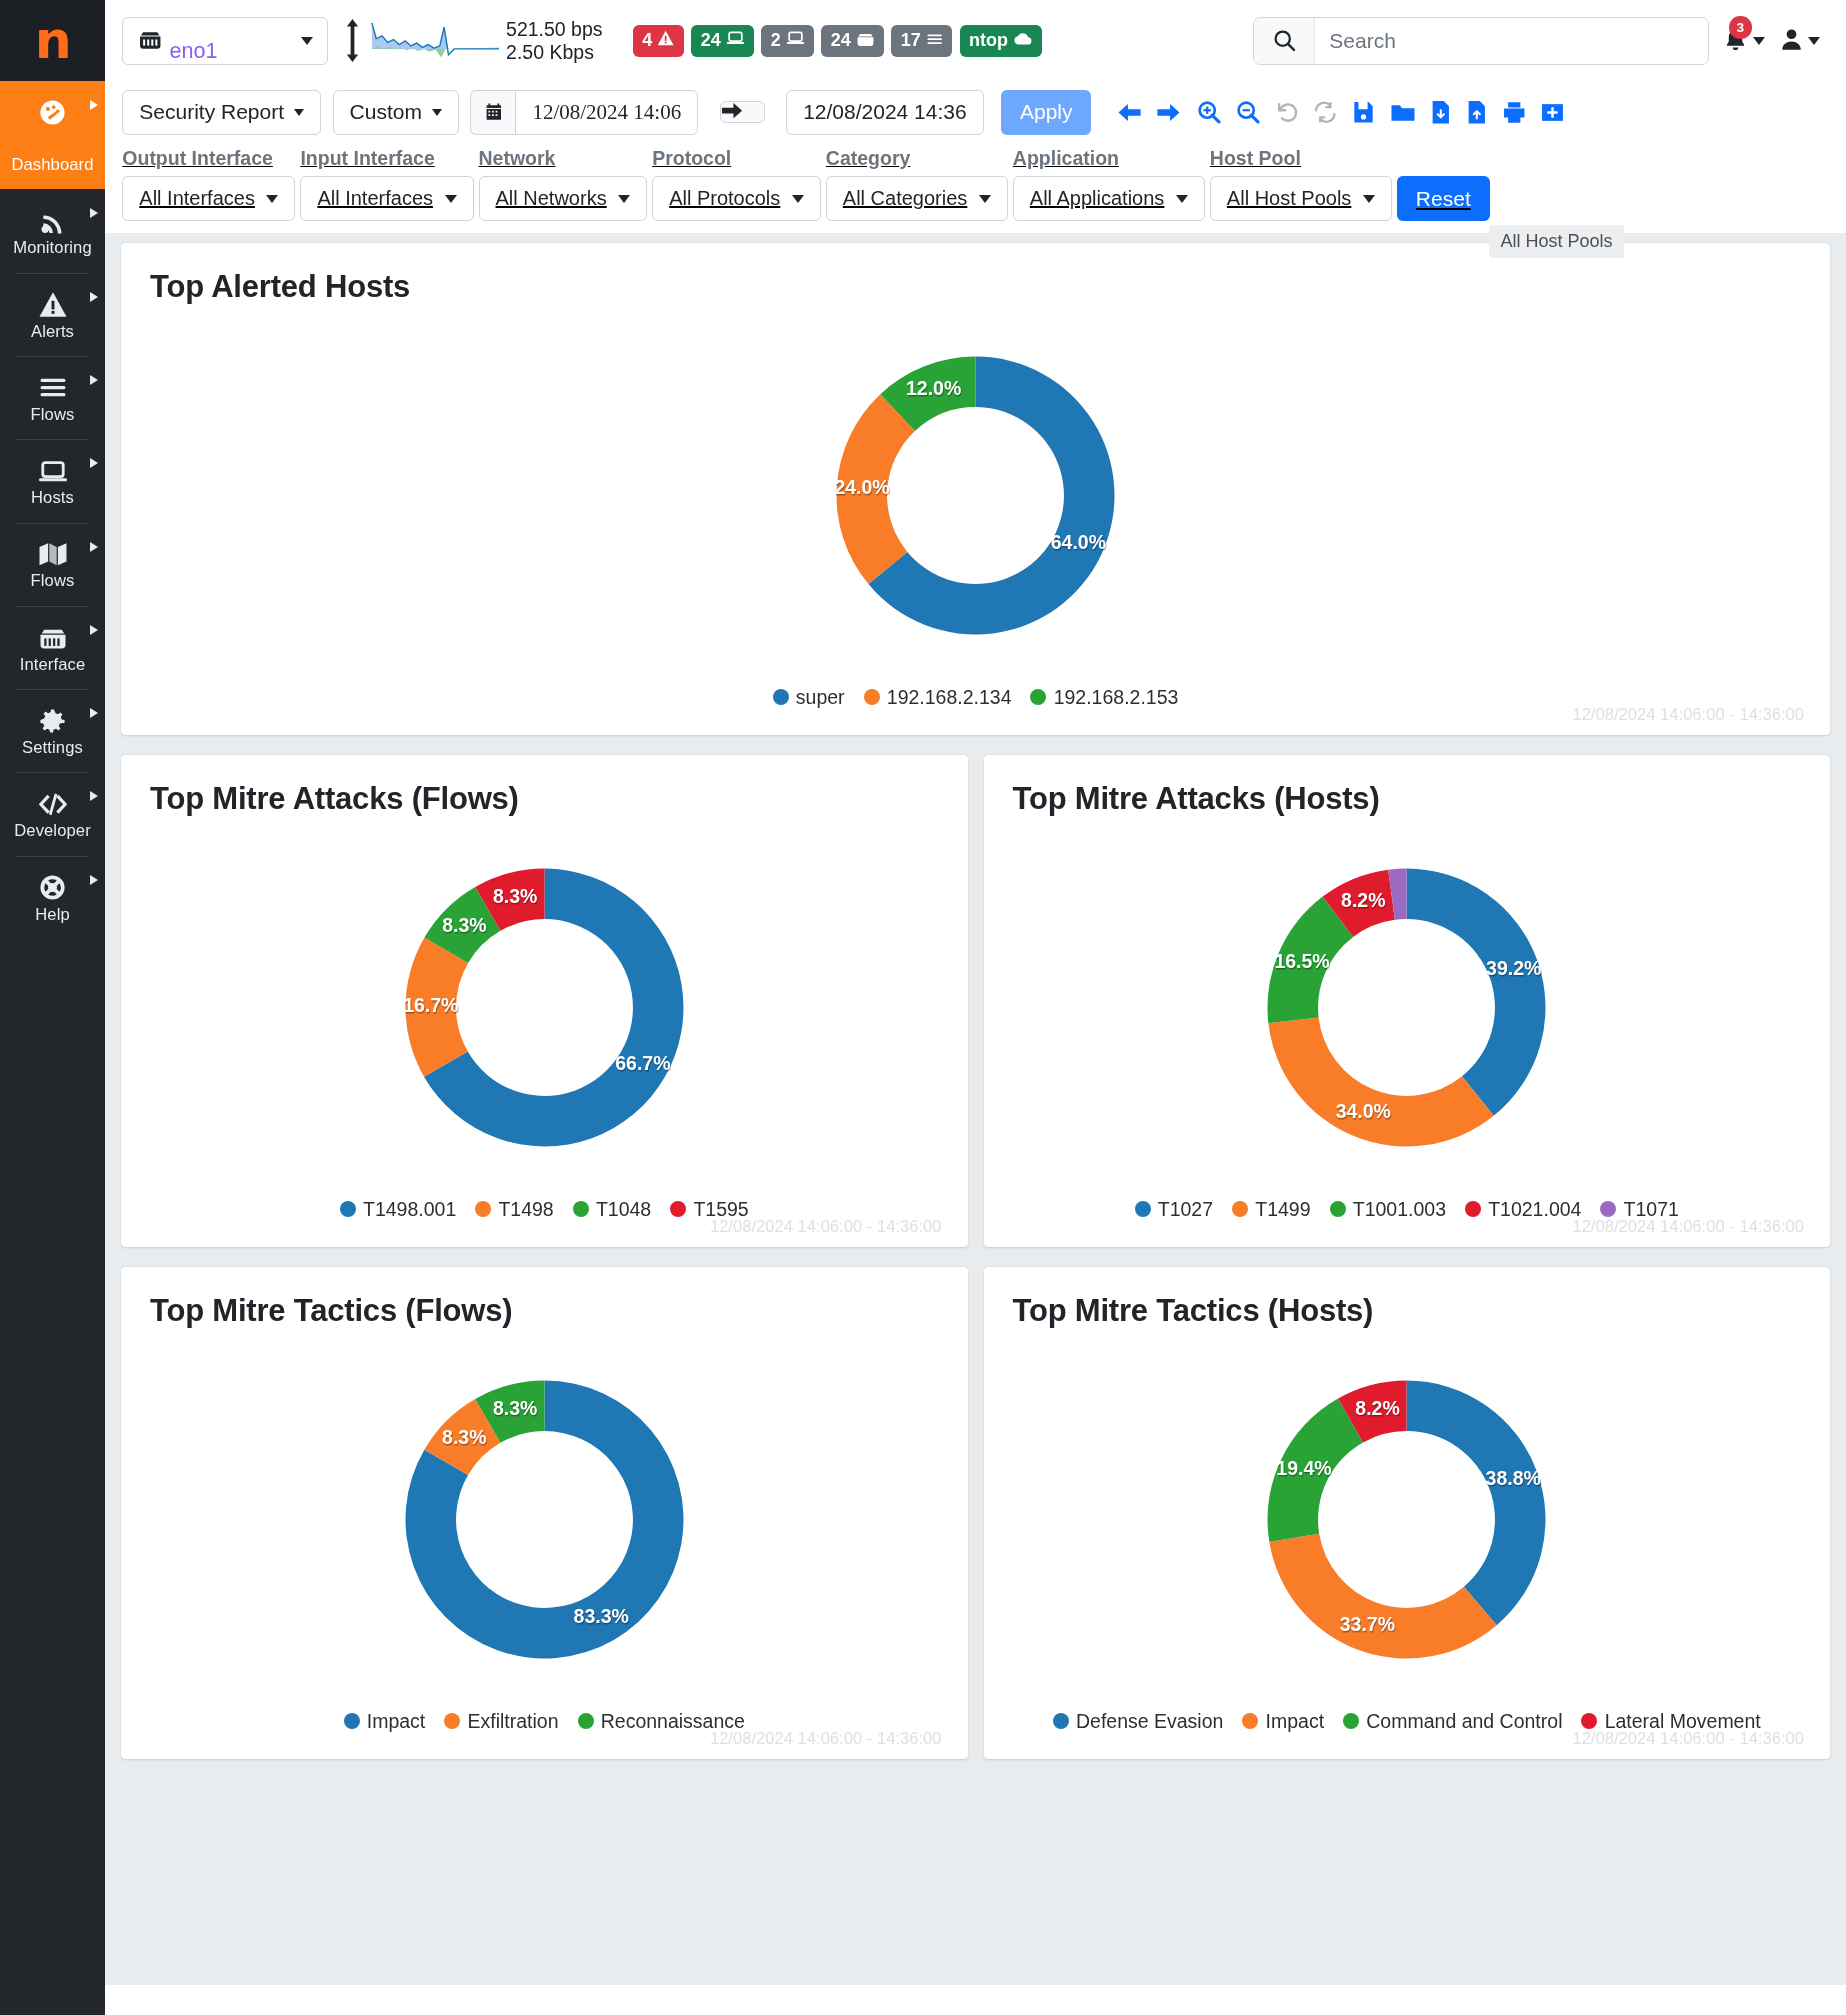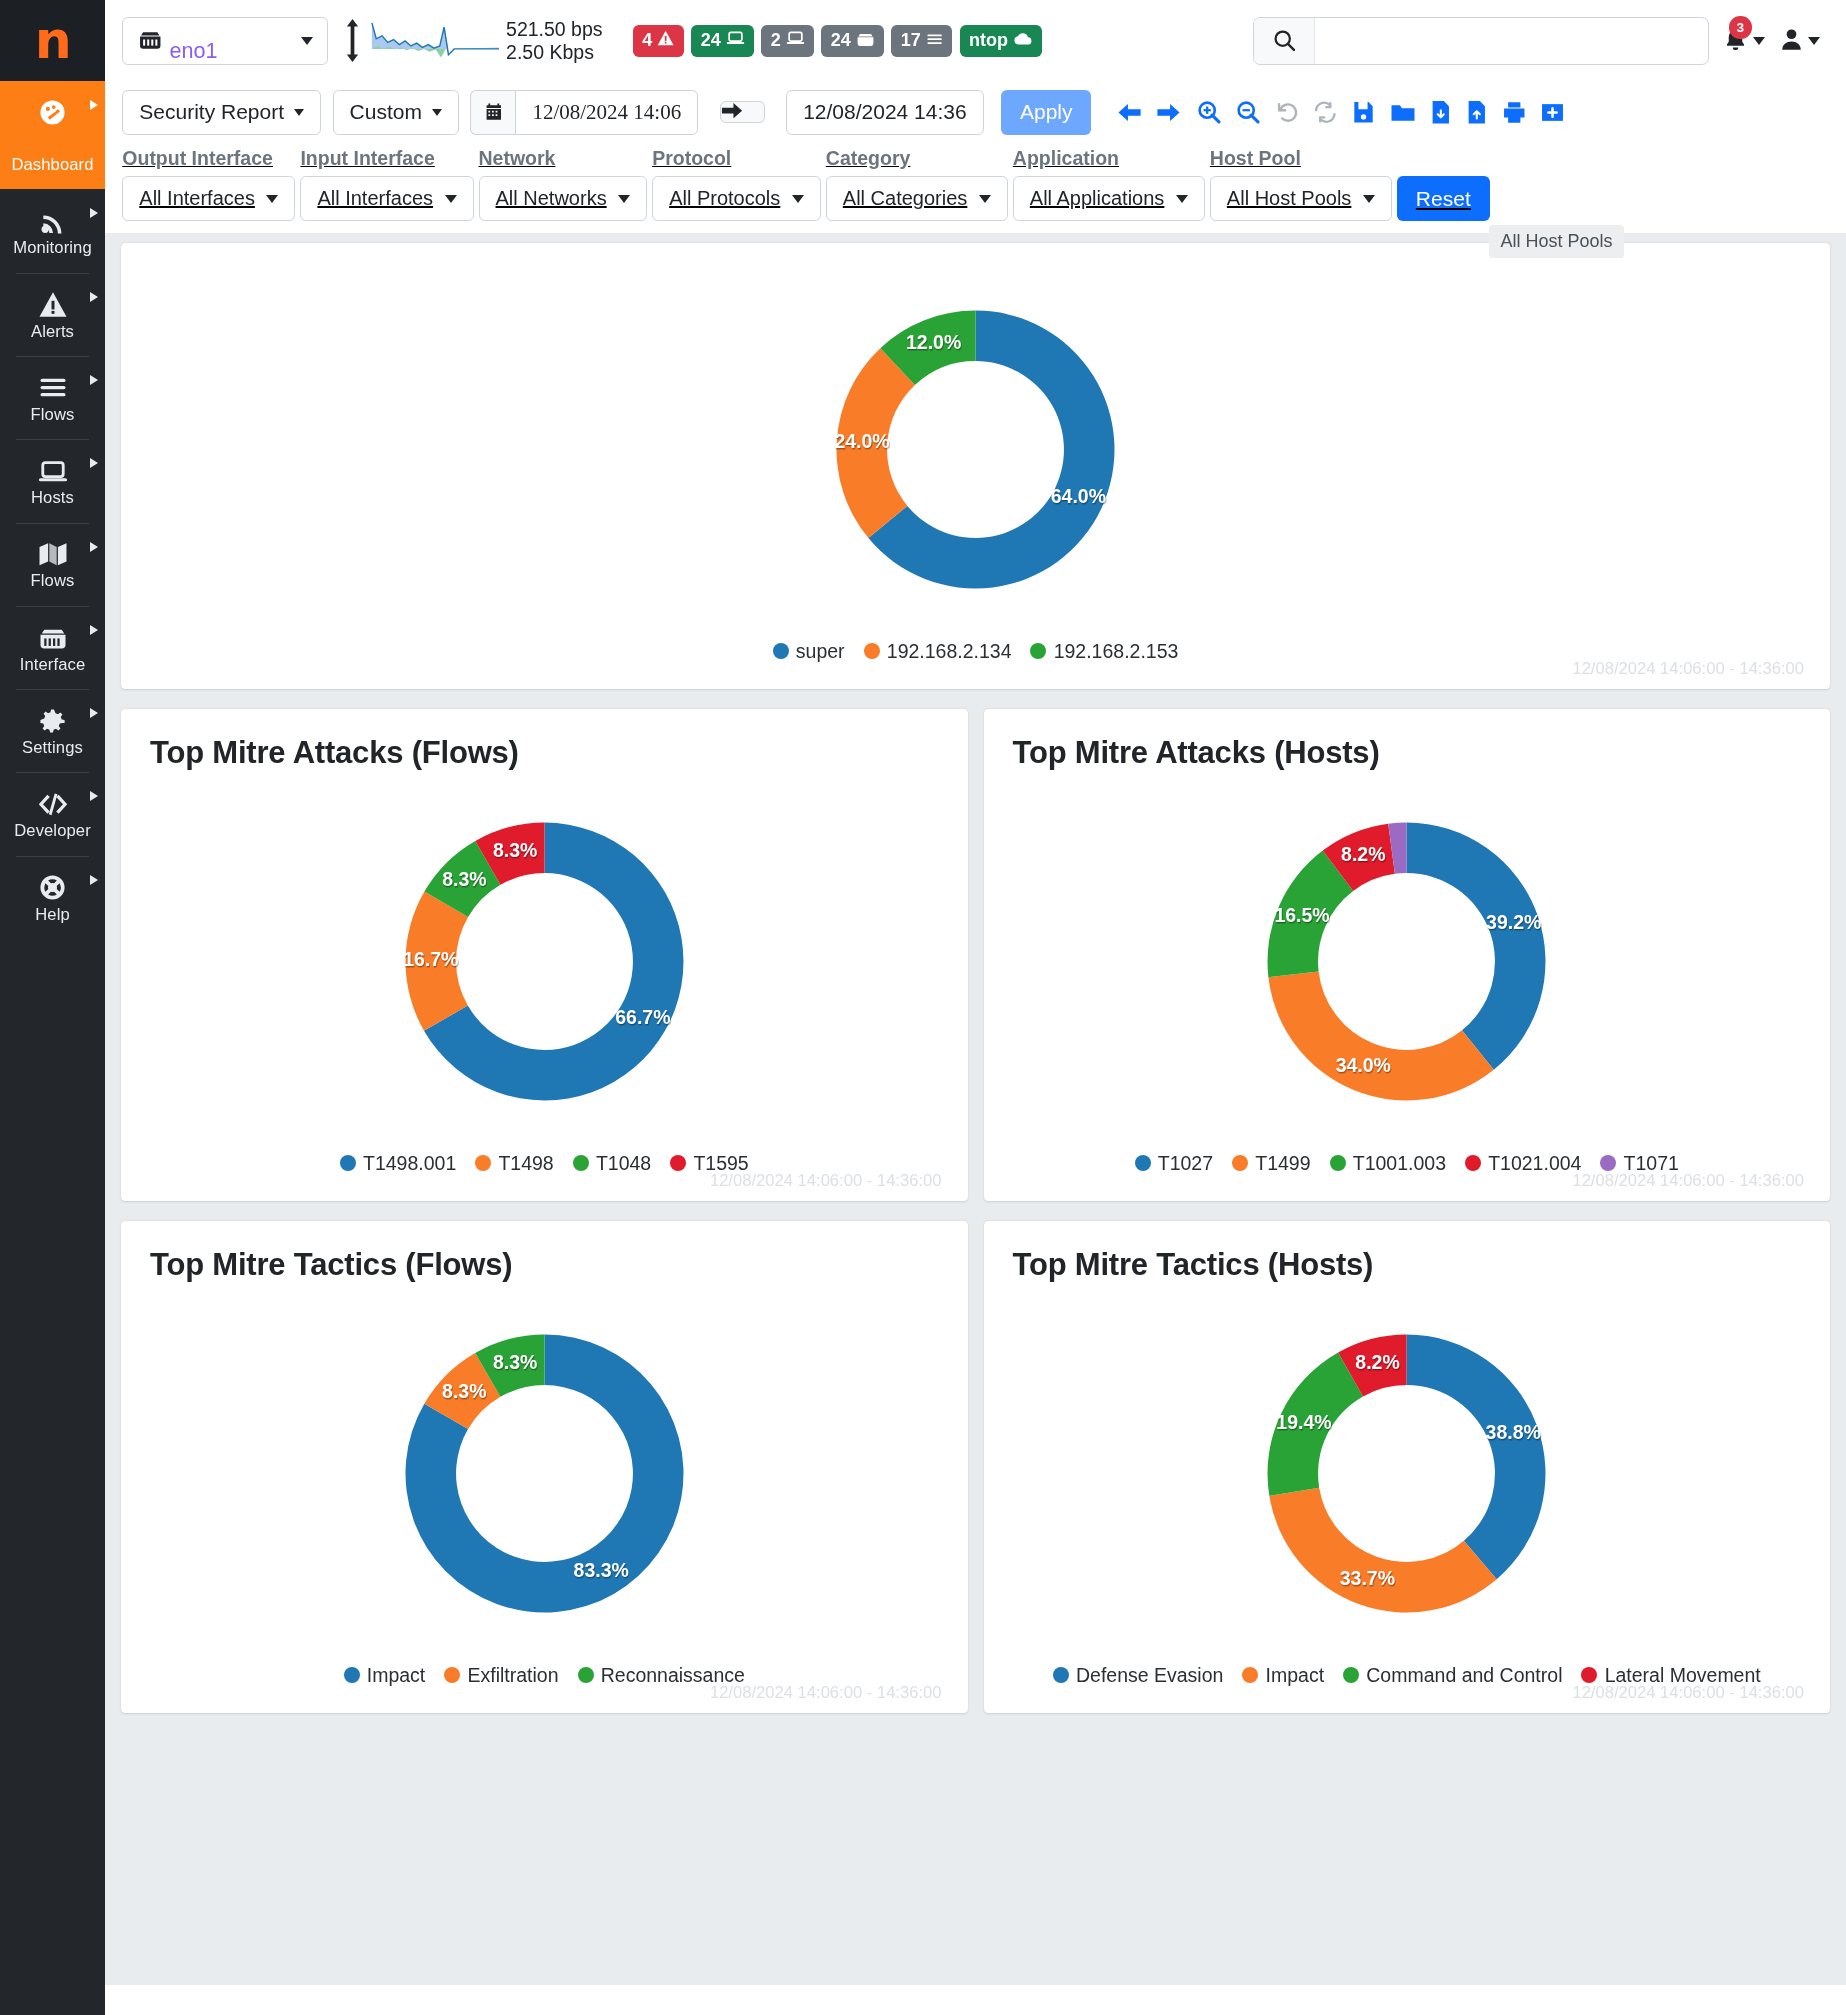--- a/index.html
+++ b/index.html
@@ -554,20 +554,21 @@
         </div>
 
       <div class="search-area">
         <div class="search-box">
           <span class="search-ico-btn">
             <svg width="24.5" height="24.5" viewBox="0 0 24 24">
                 <circle cx="10.5" cy="10.5" r="7" fill="none" stroke="#212529" stroke-width="2.2"></circle>
                 <line x1="15.6" y1="15.6" x2="21.5" y2="21.5" stroke="#212529" stroke-width="2.4" stroke-linecap="round"></line>
               </svg>
           </span>
+          <input class="search-input" type="text" placeholder="Search" style="">
         </div>
         <div class="bell-wrap">
           <span>
             <svg width="27" height="29" viewBox="0 0 24 24">
                 <path fill="#212529" d="M12 2a1.6 1.6 0 0 1 1.6 1.6v.7a6 6 0 0 1 4.4 5.8v4l1.6 2.4v1H4.4v-1L6 14V10.1a6 6 0 0 1 4.4-5.8v-.7A1.6 1.6 0 0 1 12 2zM9.6 19h4.8a2.4 2.4 0 0 1-4.8 0z"></path>
               </svg>
           </span>
           <span class="bell-badge">3</span>
           <span class="mini-caret"></span>
         </div>
@@ -736,20 +737,21 @@
             <span class="caret-down"></span>
           </div>
         </div>
         <div class="filter-col">
           <button class="reset-btn">Reset</button>
         </div>
       </div>
 
     <div class="content" id="content">
         <div class="card">
+      <div class="card-title">Top Alerted Hosts</div>
       <div class="donut-wrap">
         <svg class="donut" width="361" height="361" viewBox="0 0 500 500">
               <path d="M250 57.5 A192.5 192.5 0 1 1 101.67620076566058 372.7041180266228 L155.61212775996583 328.0844387442145 A122.5 122.5 0 1 0 250 127.5 Z" fill="#1f77b4"></path>
               <text class="slice-label" x="392.5" y="317.1">64.0%</text>
               <path d="M101.67620076566058 372.7041180266228 A192.5 192.5 0 0 1 118.22468210872736 109.67353922137832 L166.14297952373562 160.7013431408771 A122.5 122.5 0 0 0 155.61212775996583 328.0844387442145 Z" fill="#f97c28"></path>
               <text class="slice-label" x="92.8" y="240.1">24.0%</text>
               <path d="M118.22468210872736 109.67353922137832 A192.5 192.5 0 0 1 249.99999999999997 57.5 L249.99999999999997 127.5 A122.5 122.5 0 0 0 166.14297952373562 160.7013431408771 Z" fill="#29a336"></path>
               <text class="slice-label" x="192.0" y="103.6">12.0%</text>
             </svg>
         <div class="legend">

